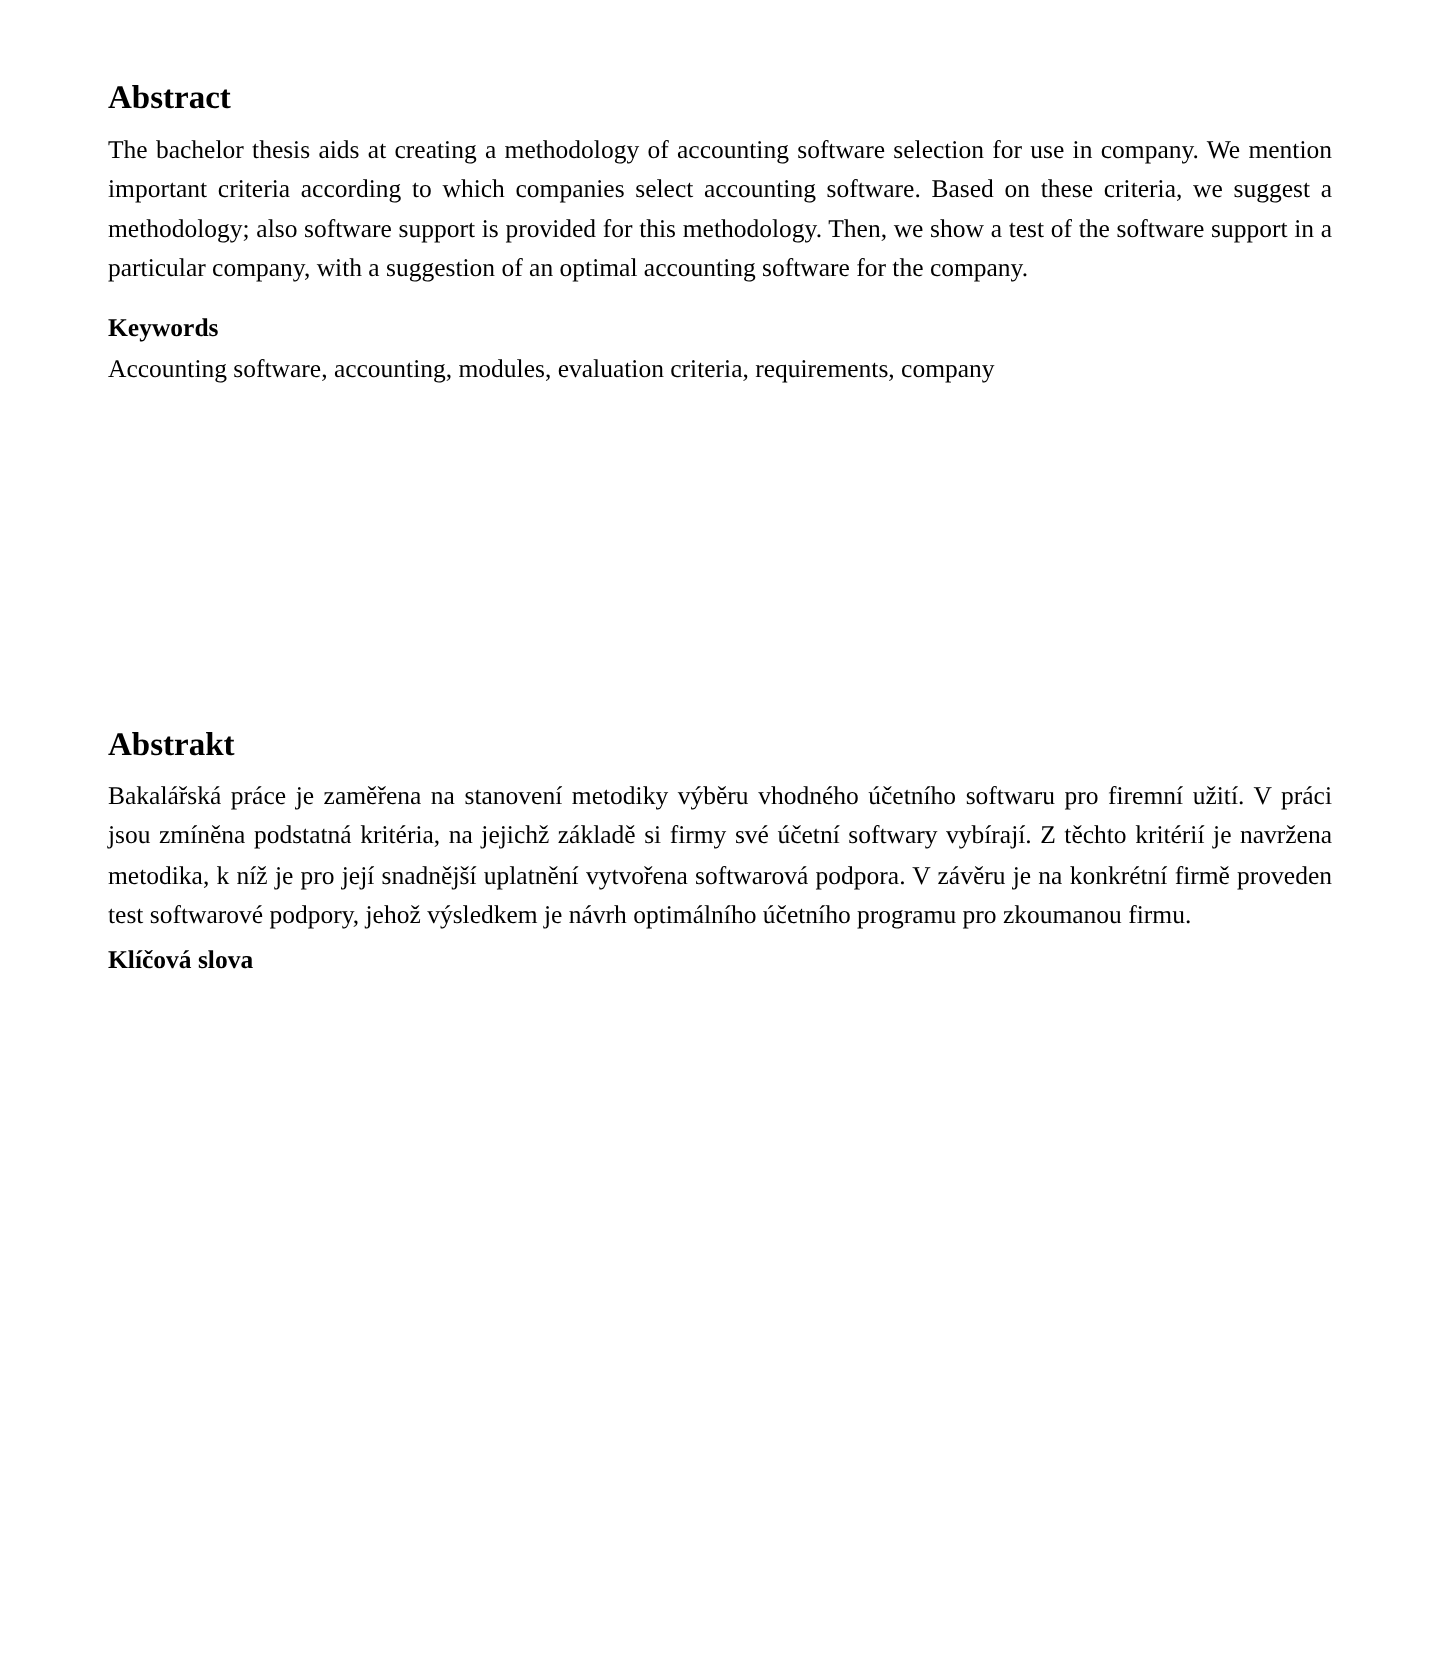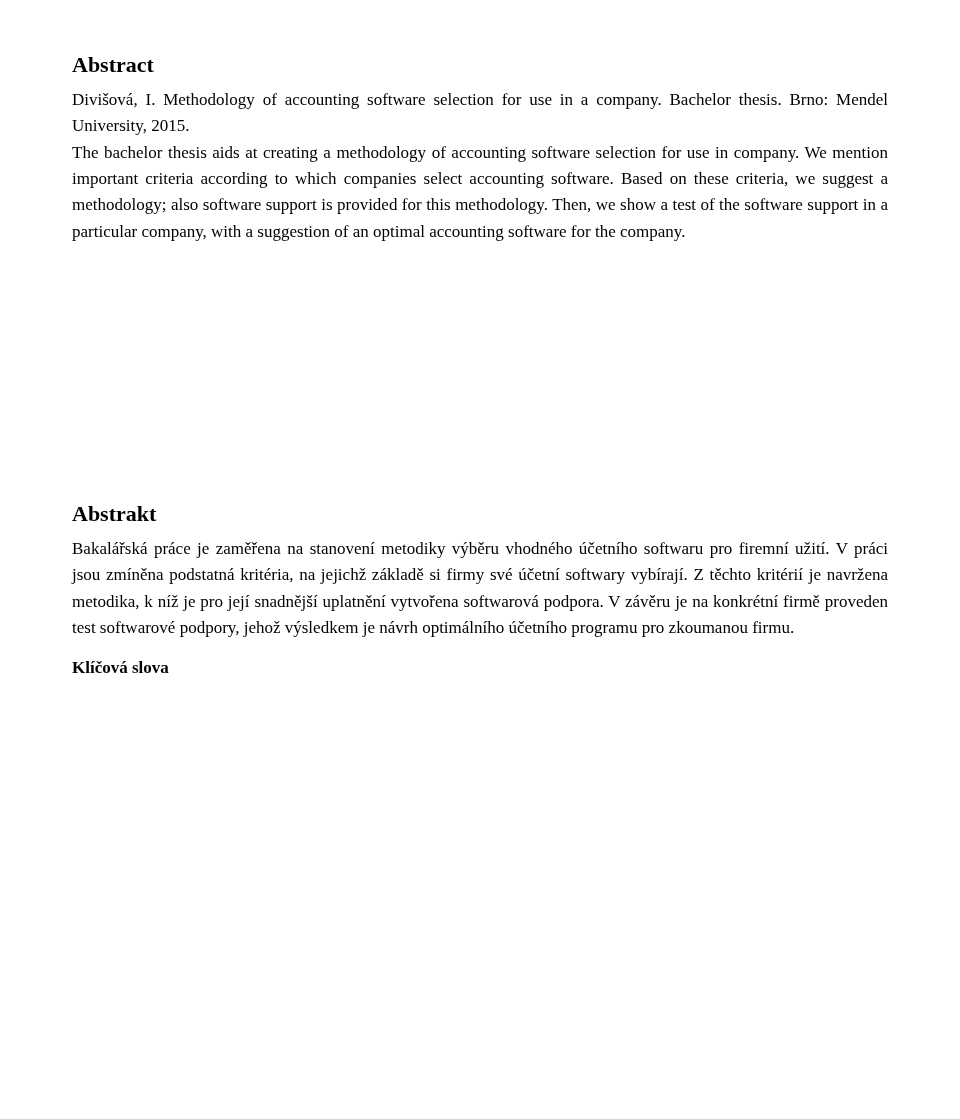--- a/index.html
+++ b/index.html
@@ -19,21 +19,20 @@
     .page {
       width: 960px;
       min-height: 1119px;
       padding: 48px 72px 48px 72px;
     }
 
     .section-title {
       font-size: 22px;
       font-weight: bold;
       margin-bottom: 6px;
-      margin-top: 32px;
     }
 
     .section-title.first {
       margin-top: 0;
     }
 
     .paragraph {
       font-size: 17px;
       line-height: 1.55;
       text-align: justify;
@@ -56,28 +55,32 @@
       height: 220px;
     }
   </style>
 </head>
 <body>
 
 <div class="page">
 
   <div>
     <div class="section-title first">Abstract</div>
-    <p class="paragraph">Divišová, I. Methodology of accounting software selection for use in a company. Bachelor thesis. Brno: Mendel University, 2015.</p>
     <p class="paragraph">The bachelor thesis aids at creating a methodology of accounting software selection for use in company. We mention important criteria according to which companies select accounting software. Based on these criteria, we suggest a methodology; also software support is provided for this methodology. Then, we show a test of the software support in a particular company, with a suggestion of an optimal accounting software for the company.</p>
+    <p class="paragraph" style="margin-top: 14px;">
+      <span class="keywords-label">Keywords</span>
+      <br>
+      <span class="keywords-text">Accounting software, accounting, modules, evaluation criteria, requirements, company</span>
+    </p>
   </div>
 
   <div class="spacer"></div>
 
   <div>
     <div class="section-title">Abstrakt</div>
     <p class="paragraph">Bakalářská práce je zaměřena na stanovení metodiky výběru vhodného účetního softwaru pro firemní užití. V práci jsou zmíněna podstatná kritéria, na jejichž základě si firmy své účetní softwary vybírají. Z těchto kritérií je navržena metodika, k níž je pro její snadnější uplatnění vytvořena softwarová podpora. V závěru je na konkrétní firmě proveden test softwarové podpory, jehož výsledkem je návrh optimálního účetního programu pro zkoumanou firmu.</p>
-    <p class="paragraph" style="margin-top: 14px;">
+    <p class="paragraph" style="margin-top: 4px;">
       <span class="keywords-label">Klíčová slova</span>
       <br>
     </p>
   </div>
 
 </div>
 
 </body></html>

